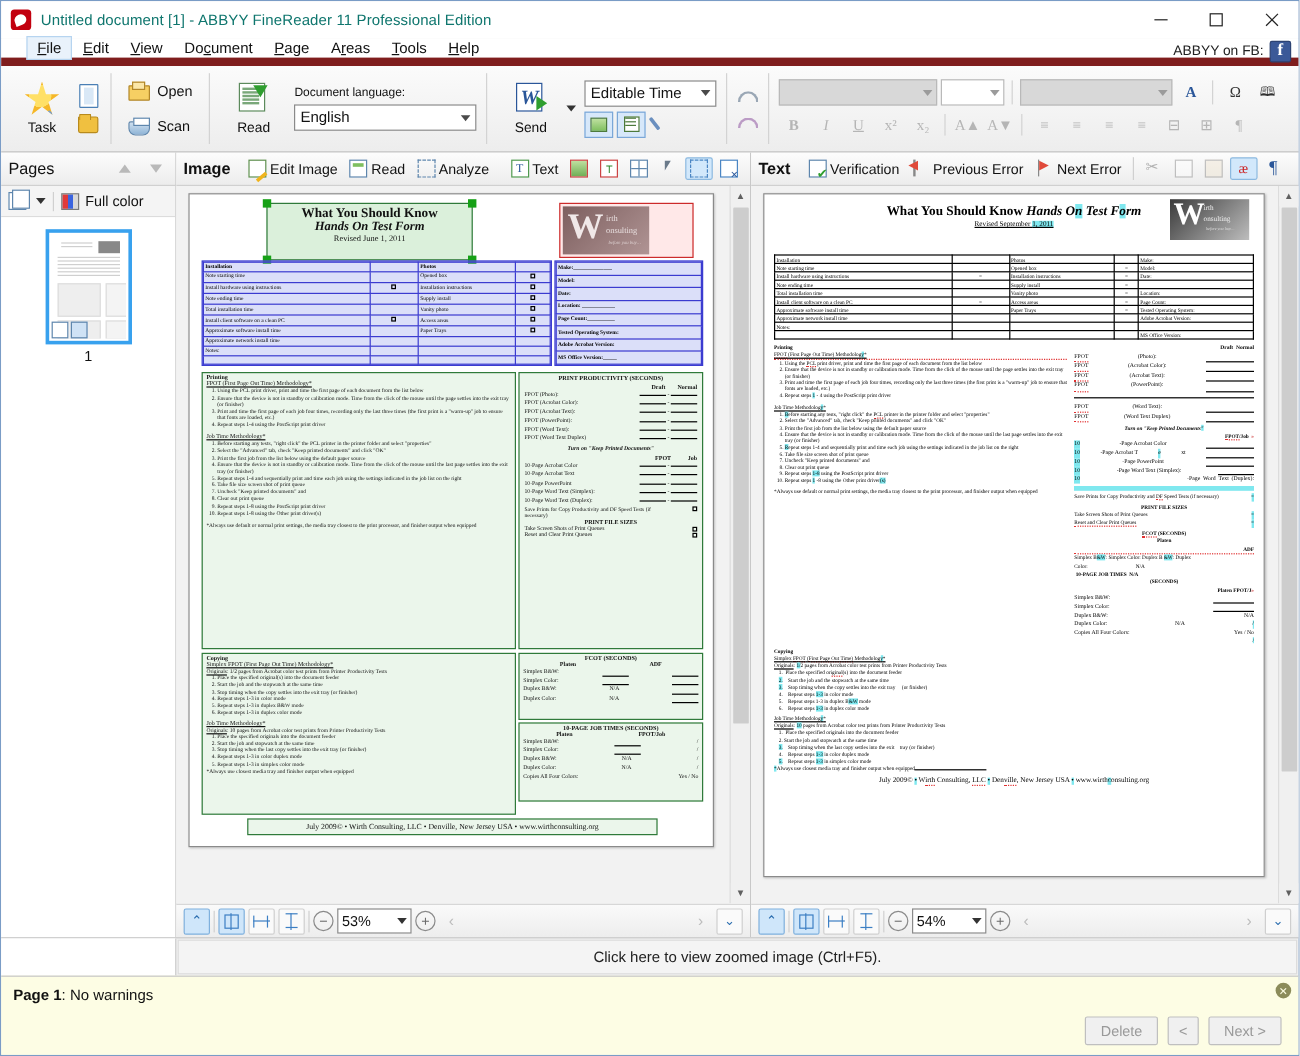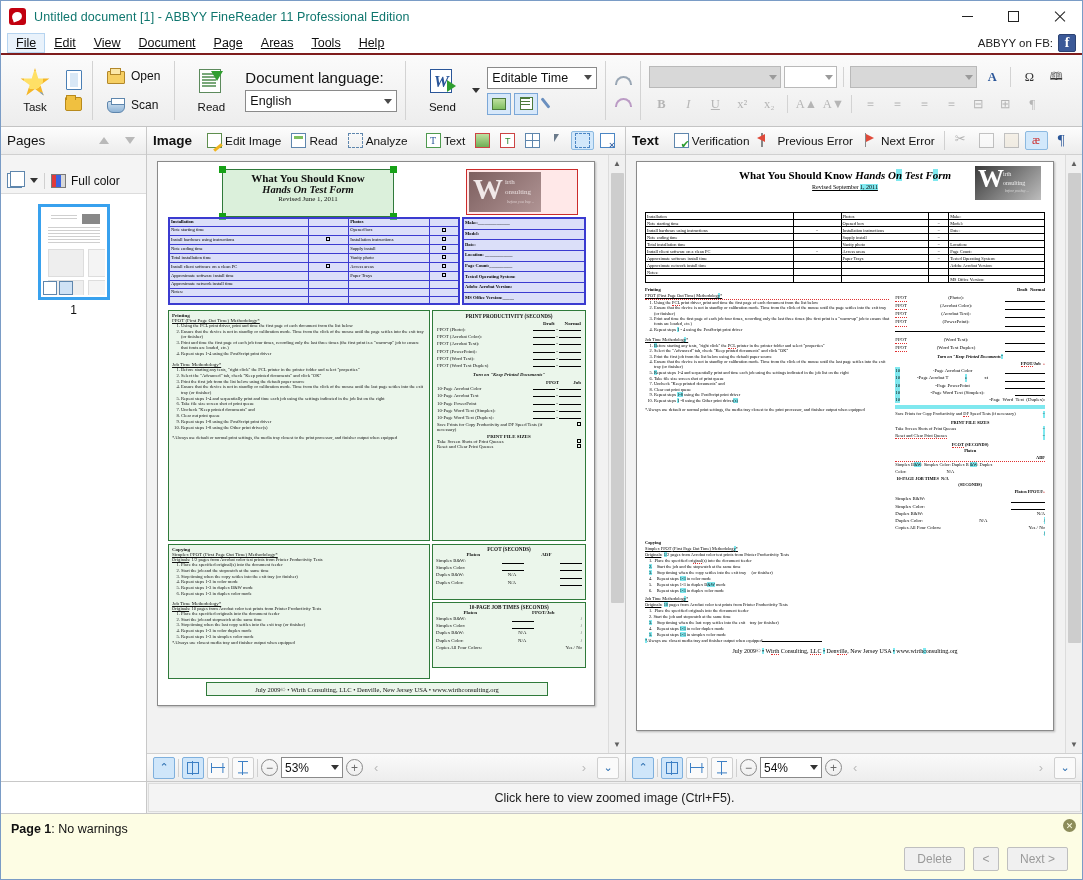--- a/index.html
+++ b/index.html
@@ -48,23 +48,22 @@
   .glyph-close{position:relative;width:12px;height:12px;display:block;}
   .glyph-close::before,.glyph-close::after{
     content:"";position:absolute;left:0;top:5px;width:14px;height:1px;background:#222;
   }
   .glyph-close::before{transform:rotate(45deg);}
   .glyph-close::after{transform:rotate(-45deg);}
 
   
   .menubar{
     height:23px;background:#fff;display:flex;align-items:center;
-    padding-left:6px;flex:0 0 23px;position:relative;
-    border-bottom:2px solid #7f1d1d;
-    text-decoration:underline;
+    padding-left:21px;flex:0 0 23px;position:relative;
+    border-bottom:7px solid #7f1d1d;
   }
   .menu-item{
     padding:3px 9px;font-size:12.5px;color:#111;cursor:default;
   }
   .menu-item u{text-decoration:underline;}
   .menu-item.sel{background:#e9f2fb;border:1px solid #b6d4f0;padding:2px 8px;}
   .fb-area{position:absolute;right:6px;top:2px;display:flex;align-items:center;gap:5px;}
   .fb-label{font-size:11.5px;color:#222;}
   .fb-icon{
     width:18px;height:18px;background:#3b5998;color:#fff;border-radius:2px;
@@ -109,21 +108,21 @@
   .ic-read{width:22px;height:24px;background:#fff;border:1.5px solid #5c8a5c;}
   .ic-read::before{content:"";position:absolute;left:2px;top:3px;width:14px;height:1.5px;
     box-shadow:0 3px 0 #7aa87a,0 6px 0 #7aa87a,0 9px 0 #7aa87a,0 12px 0 #7aa87a;background:#7aa87a;}
   .ic-read::after{content:"";position:absolute;right:-3px;top:1px;width:0;height:0;
     border-left:6px solid transparent;border-right:6px solid transparent;border-top:10px solid #2f9e2f;}
   .ic-send{width:22px;height:24px;background:#fff;border:1.5px solid #2a5699;
     color:#2a5699;font-family:"Liberation Serif",serif;font-style:italic;font-weight:bold;
     font-size:17px;display:flex;align-items:center;justify-content:center;line-height:1;}
   .ic-send::after{content:"";position:absolute;right:-5px;bottom:0px;width:0;height:0;
     border-top:6px solid transparent;border-bottom:6px solid transparent;border-left:9px solid #2f9e2f;}
-  .lang-label{font-size:15px;color:#111;margin-bottom:4px;}
+  .lang-label{font-size:10px;color:#111;margin-bottom:4px;}
   .combo{
     height:22px;border:1px solid #8a8a8a;background:#fff;
     display:flex;align-items:center;padding:0 4px;font-size:12.5px;color:#111;
     justify-content:space-between;
   }
   .combo .cv{white-space:nowrap;overflow:hidden;}
   .chev{width:0;height:0;border-left:4px solid transparent;border-right:4px solid transparent;
     border-top:5px solid #4a4a4a;margin-left:6px;flex:0 0 8px;}
   .chev.gray{border-top-color:#9b9b9b;}
   .dropbtn{width:11px;display:flex;align-items:center;justify-content:center;}
@@ -163,21 +162,21 @@
     background:linear-gradient(#fdfdfd,#ececec);border-bottom:1px solid #d0d0d0;
     padding:0 6px;gap:6px;
   }
   .panel-title{font-weight:normal;font-size:13.5px;color:#111;}
   .arrbtn{width:20px;height:20px;display:flex;align-items:center;justify-content:center;}
   .arr-up,.arr-dn{width:0;height:0;border-left:5px solid transparent;border-right:5px solid transparent;}
   .arr-up{border-bottom:7px solid #b9b9b9;}
   .arr-dn{border-top:7px solid #b9b9b9;}
   .pages-sub{
     height:26px;flex:0 0 26px;display:flex;align-items:center;gap:6px;padding:0 6px;
-    background:#f4f4f4;border-bottom:1px solid #dcdcdc;margin-top:13px;
+    background:#f4f4f4;border-bottom:1px solid #dcdcdc;
   }
   .pgmode{display:flex;align-items:center;gap:2px;}
   .pg-ic{width:15px;height:15px;border:1.3px solid #5e86ad;background:#fff;position:relative;}
   .pg-ic::after{content:"";position:absolute;left:2px;top:-3px;width:13px;height:14px;
     border:1.3px solid #5e86ad;background:#fff;}
   .fullcolor{display:flex;align-items:center;gap:5px;font-size:12px;color:#111;}
   .fc-ic{width:15px;height:14px;background:linear-gradient(90deg,#e03a3a 0 33%,#3a64e0 34% 66%,#d8d8d8 67% 100%);
     border:1px solid #7a7a7a;}
   .thumbs{flex:1 1 auto;background:#fff;padding:10px 0 0 0;display:flex;flex-direction:column;align-items:center;}
   .thumb{

